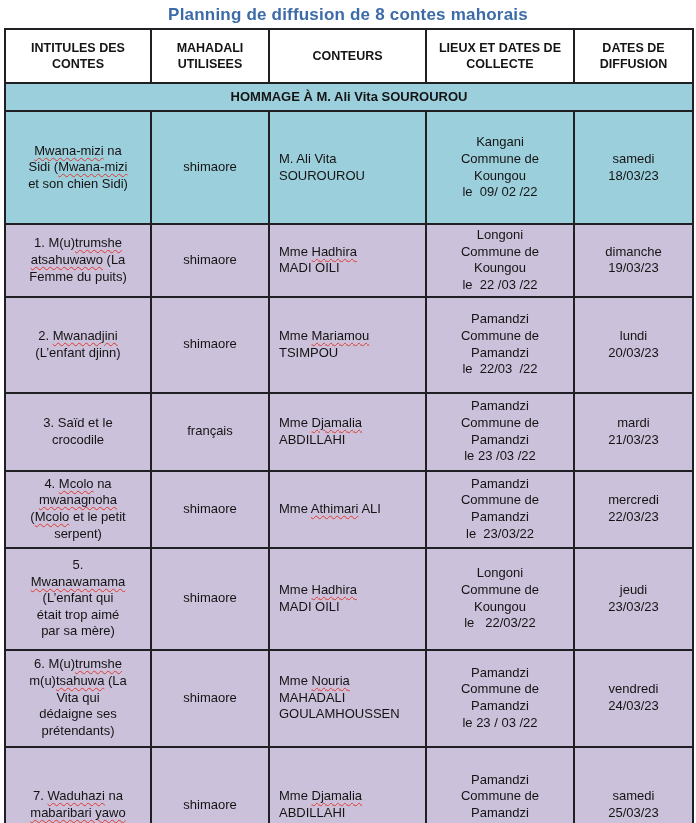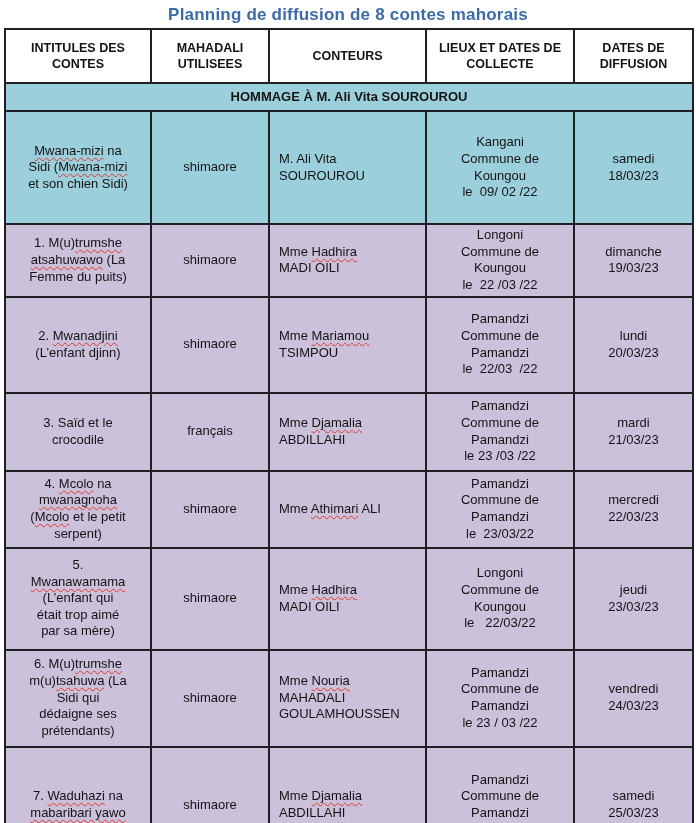--- a/index.html
+++ b/index.html
@@ -189,21 +189,21 @@
         <td class="c-lieu"><span>Longoni
 Commune de
 Koungou
 le   22/03/22</span></td>
         <td class="c-diffusion"><span>jeudi
 23/03/23</span></td>
       </tr>
       <tr class="purple">
         <td class="c-conte"><span>6. M(u)</span><span class="sq">trumshe</span><span>
 m(u)</span><span class="sq">tsahuwa</span><span> (La
-Sidi qui
+Vita qui
 dédaigne ses
 prétendants)</span></td>
         <td class="c-langue"><span>shimaore</span></td>
         <td class="c-conteur"><span>Mme </span><span class="sq">Nouria</span><span>
 MAHADALI
 GOULAMHOUSSEN</span></td>
         <td class="c-lieu"><span>Pamandzi
 Commune de
 Pamandzi
 le 23 / 03 /22</span></td>

